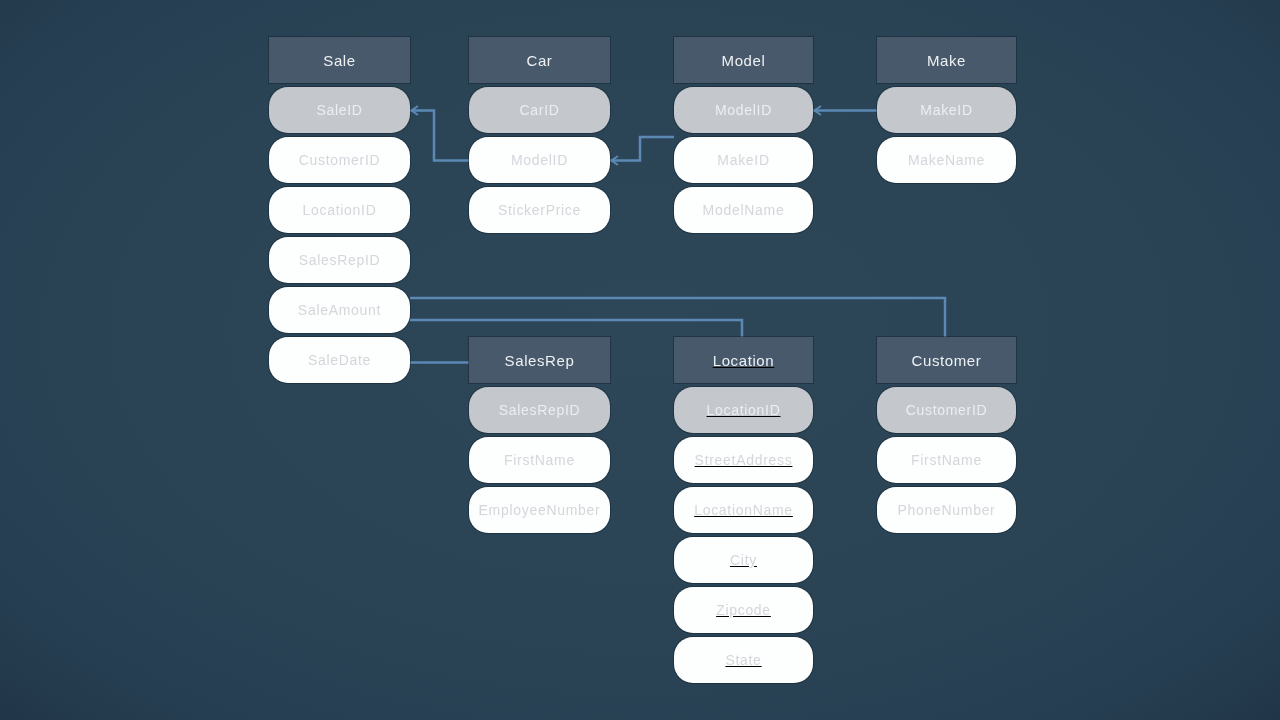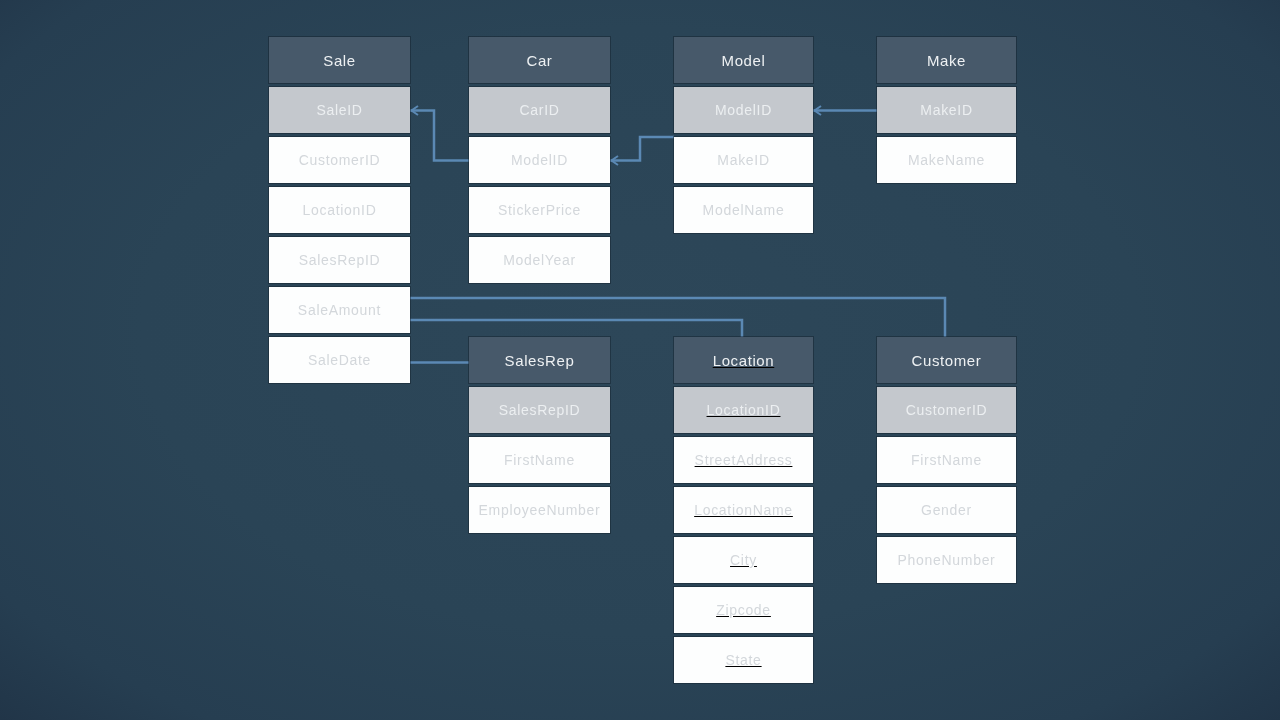--- a/index.html
+++ b/index.html
@@ -46,20 +46,21 @@
     background: var(--header-bg, #47596a);
     color: var(--header-text, #eef1f3);
     font-size: 15px;
     letter-spacing: 0.6px;
   }
   .row {
     background: var(--row-bg, #fdfefe);
     color: var(--row-text, #d3d7db);
     font-size: 14px;
     letter-spacing: 0.7px;
+    border-radius: 19px;
   }
   .row.key {
     background: var(--key-bg, #c4c8cd);
     color: var(--key-text, #ecefF1);
   }
   
   .t-sale     { left: 269px; top: 37px; }
   .t-car      { left: 469px; top: 37px; }
   .t-model    { left: 674px; top: 37px; }
   .t-make     { left: 877px; top: 37px; }
@@ -92,21 +93,20 @@
     <div class="row">SalesRepID</div>
     <div class="row">SaleAmount</div>
     <div class="row">SaleDate</div>
   </div>
 
   <div class="table t-car">
     <div class="thead">Car</div>
     <div class="row key">CarID</div>
     <div class="row">ModelID</div>
     <div class="row">StickerPrice</div>
-    <div class="row">ModelYear</div>
   </div>
 
   <div class="table t-model narrow">
     <div class="thead">Model</div>
     <div class="row key">ModelID</div>
     <div class="row">MakeID</div>
     <div class="row">ModelName</div>
   </div>
 
   <div class="table t-make narrow">
@@ -129,17 +129,16 @@
     <div class="row">LocationName</div>
     <div class="row">City</div>
     <div class="row">Zipcode</div>
     <div class="row">State</div>
   </div>
 
   <div class="table t-customer narrow">
     <div class="thead">Customer</div>
     <div class="row key">CustomerID</div>
     <div class="row">FirstName</div>
-    <div class="row">Gender</div>
     <div class="row">PhoneNumber</div>
   </div>
 
 </div>
 
 </body></html>

